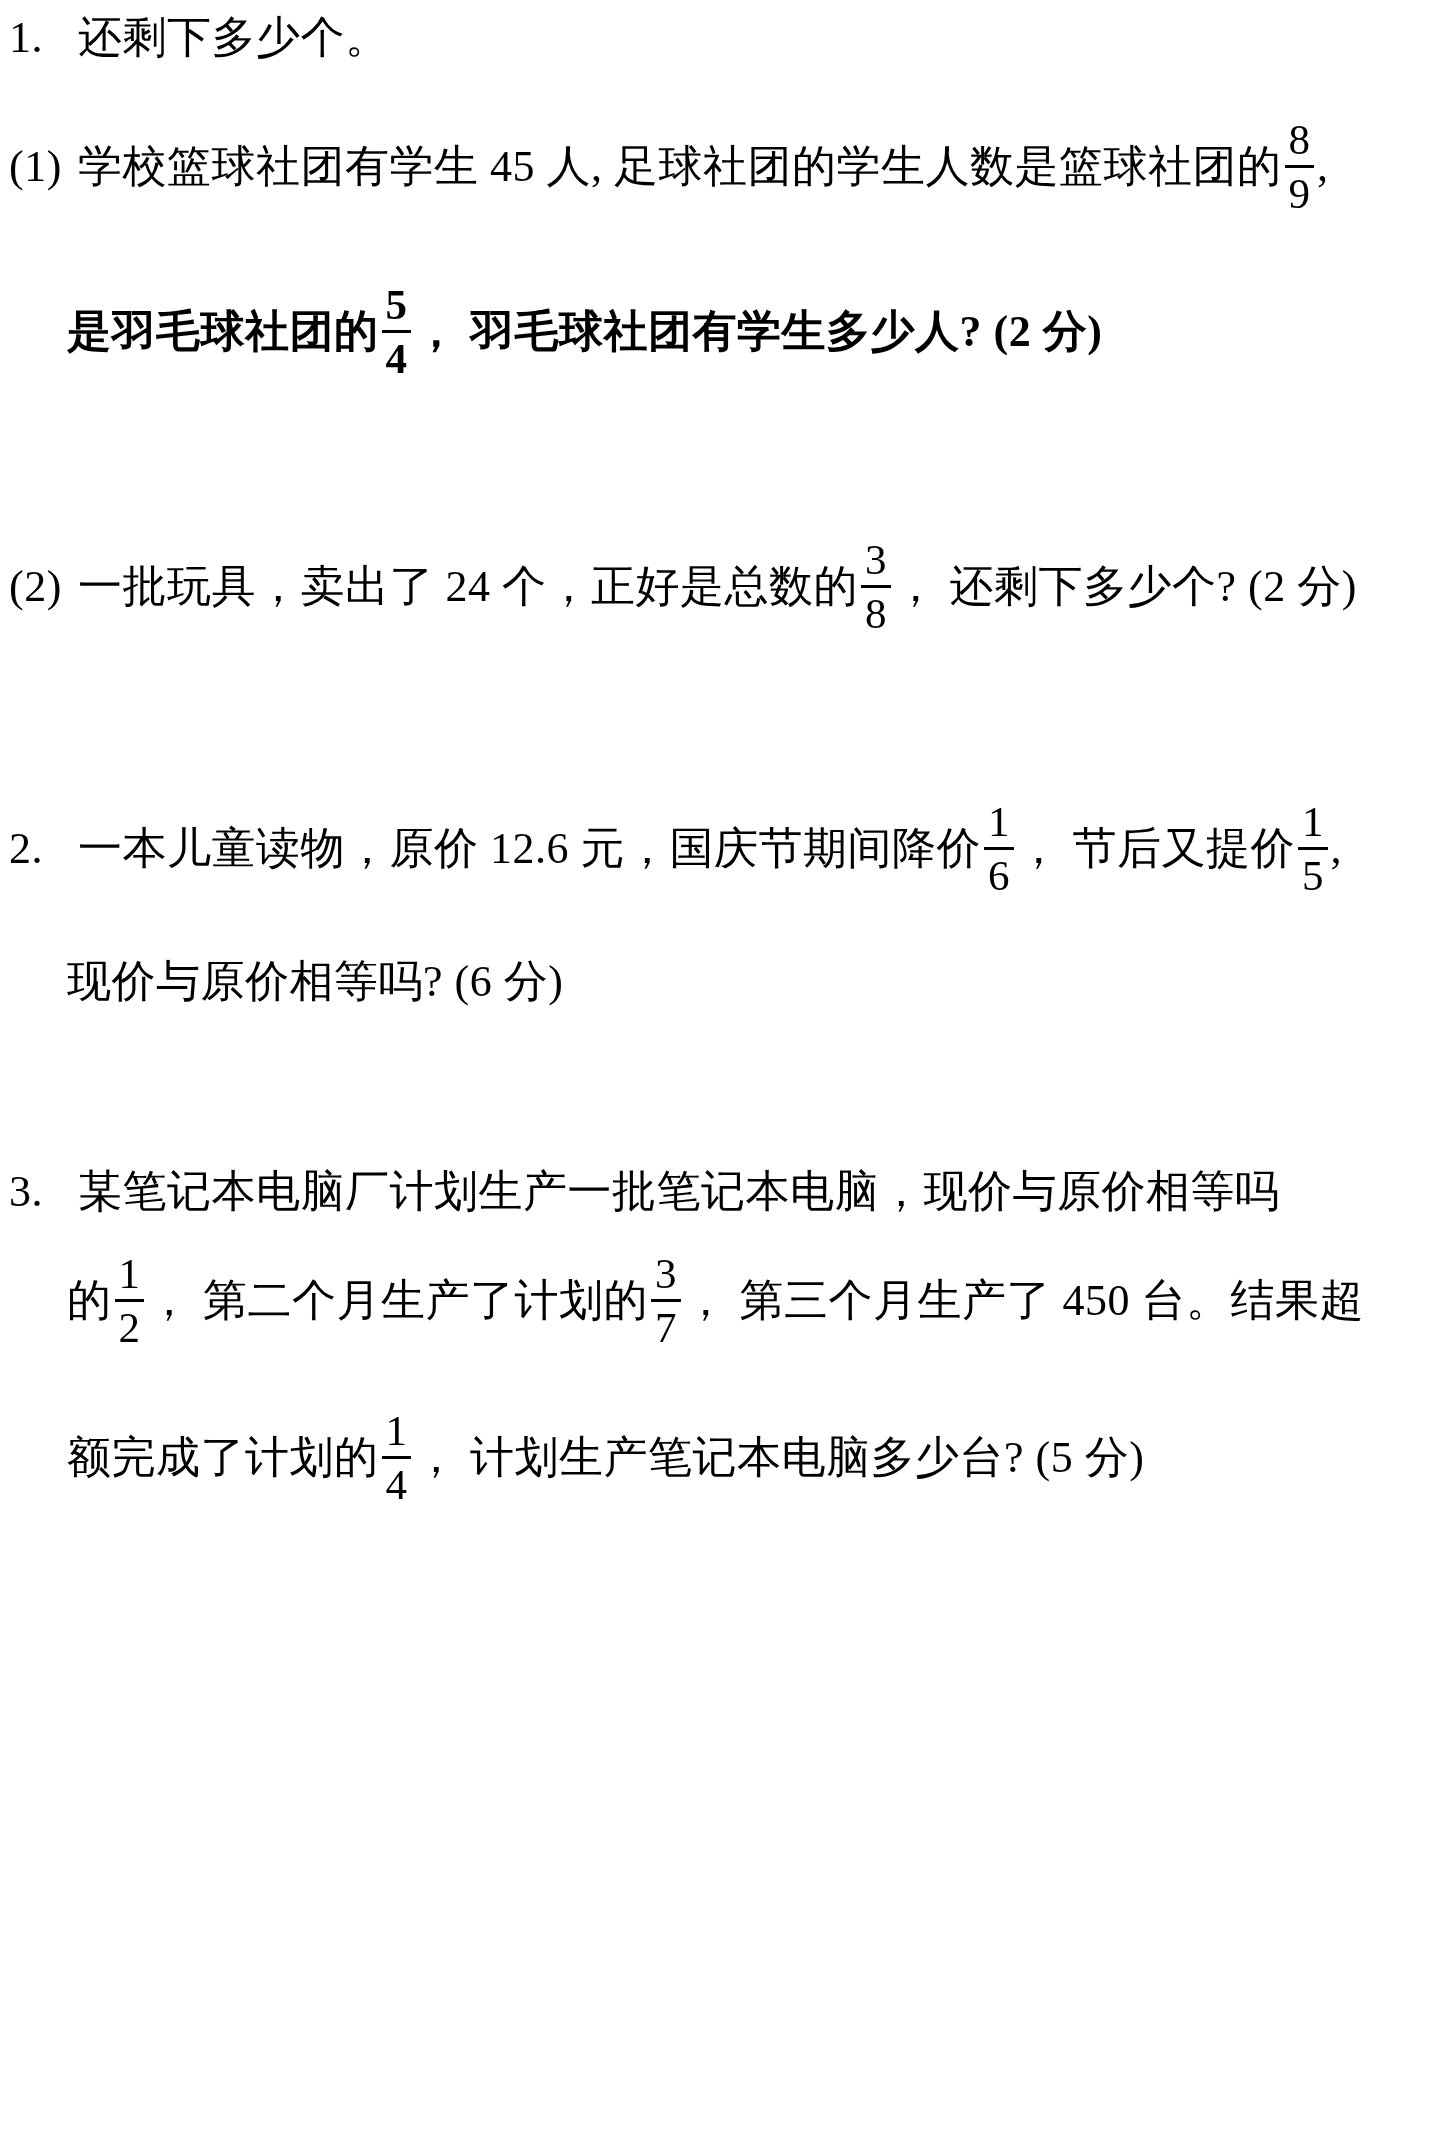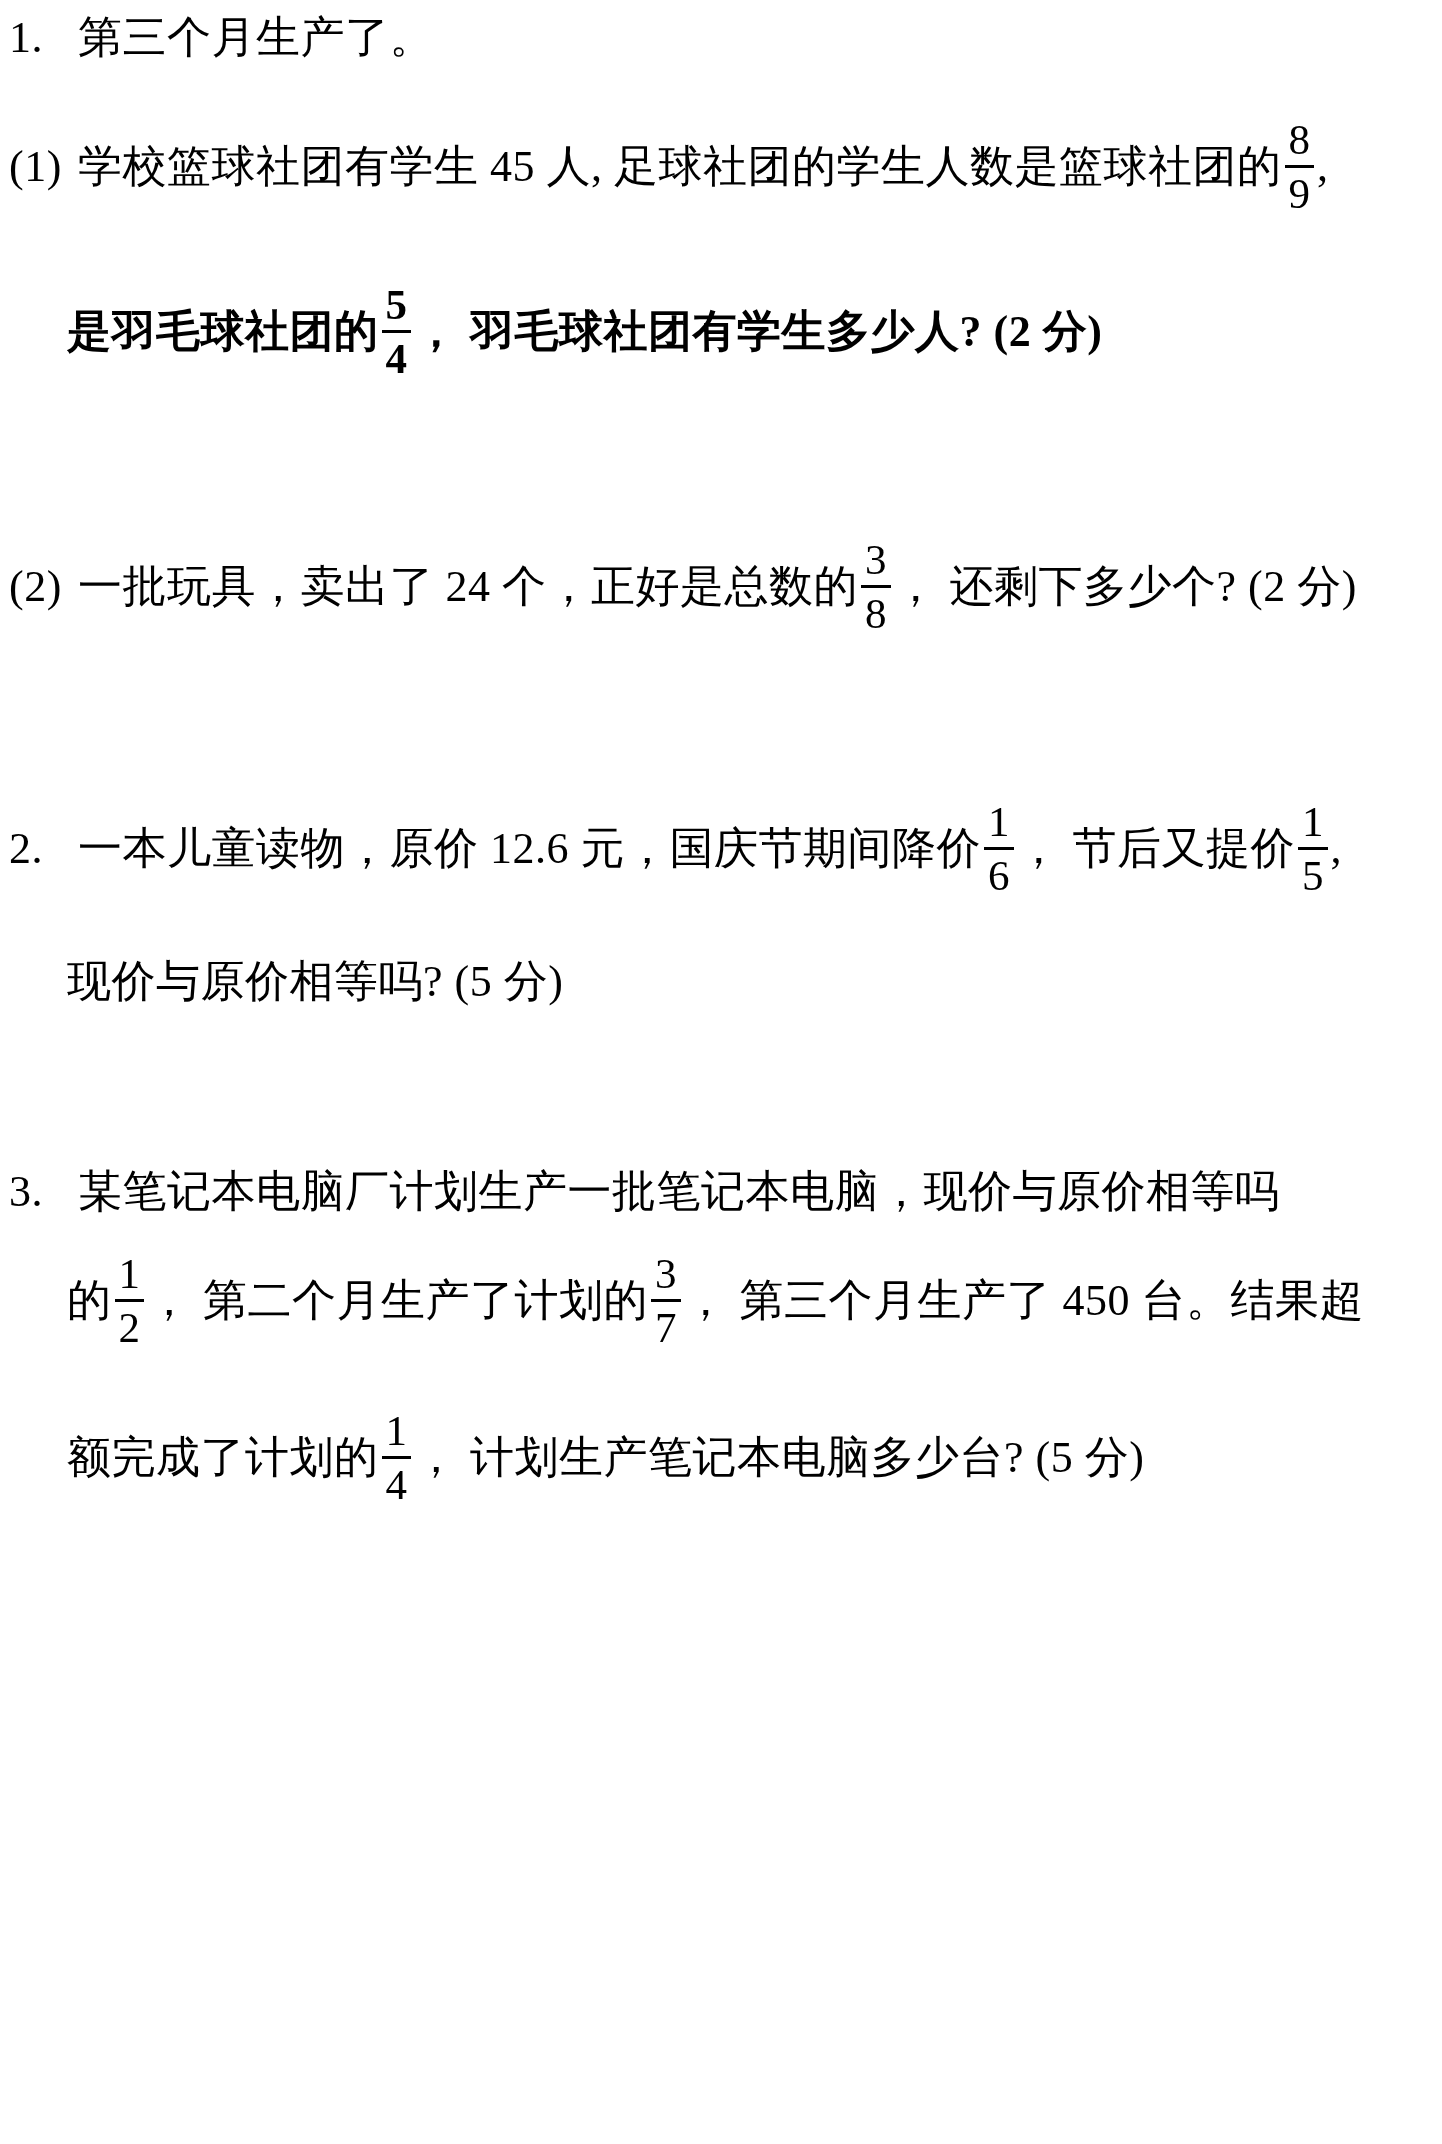--- a/index.html
+++ b/index.html
@@ -71,39 +71,39 @@
     padding: 4px 4px 0 4px;
   }
 </style>
 </head>
 <body>
 
 <div class="page">
   <div class="doc" id="doc">
       <div class="row">
         <span class="marker">1.</span>
-        <span class="content">第三个月生产了。</span>
+        <span class="content">还剩下多少个。</span>
       </div>
       <div class="row">
         <span class="marker">(1)</span>
         <span class="content">学校篮球社团有学生 45 人, 足球社团的学生人数是篮球社团的<span class="frac"><span class="num">8</span><span class="den">9</span></span>,</span>
       </div>
       <div class="row cont">
         <span class="content">是羽毛球社团的<span class="frac"><span class="num">5</span><span class="den">4</span></span>， 羽毛球社团有学生多少人? (2 分)</span>
       </div>
       <div class="row">
         <span class="marker">(2)</span>
         <span class="content">一批玩具，卖出了 24 个，正好是总数的<span class="frac"><span class="num">3</span><span class="den">8</span></span>， 还剩下多少个? (2 分)</span>
       </div>
       <div class="row">
         <span class="marker">2.</span>
         <span class="content">一本儿童读物，原价 12.6 元，国庆节期间降价<span class="frac"><span class="num">1</span><span class="den">6</span></span>， 节后又提价<span class="frac"><span class="num">1</span><span class="den">5</span></span>,</span>
       </div>
       <div class="row cont">
-        <span class="content">现价与原价相等吗? (5 分)</span>
+        <span class="content">现价与原价相等吗? (6 分)</span>
       </div>
       <div class="row">
         <span class="marker">3.</span>
         <span class="content">某笔记本电脑厂计划生产一批笔记本电脑，现价与原价相等吗</span>
       </div>
       <div class="row cont">
         <span class="content">的<span class="frac"><span class="num">1</span><span class="den">2</span></span>， 第二个月生产了计划的<span class="frac"><span class="num">3</span><span class="den">7</span></span>， 第三个月生产了 450 台。结果超</span>
       </div>
       <div class="row cont">
         <span class="content">额完成了计划的<span class="frac"><span class="num">1</span><span class="den">4</span></span>， 计划生产笔记本电脑多少台? (5 分)</span>

